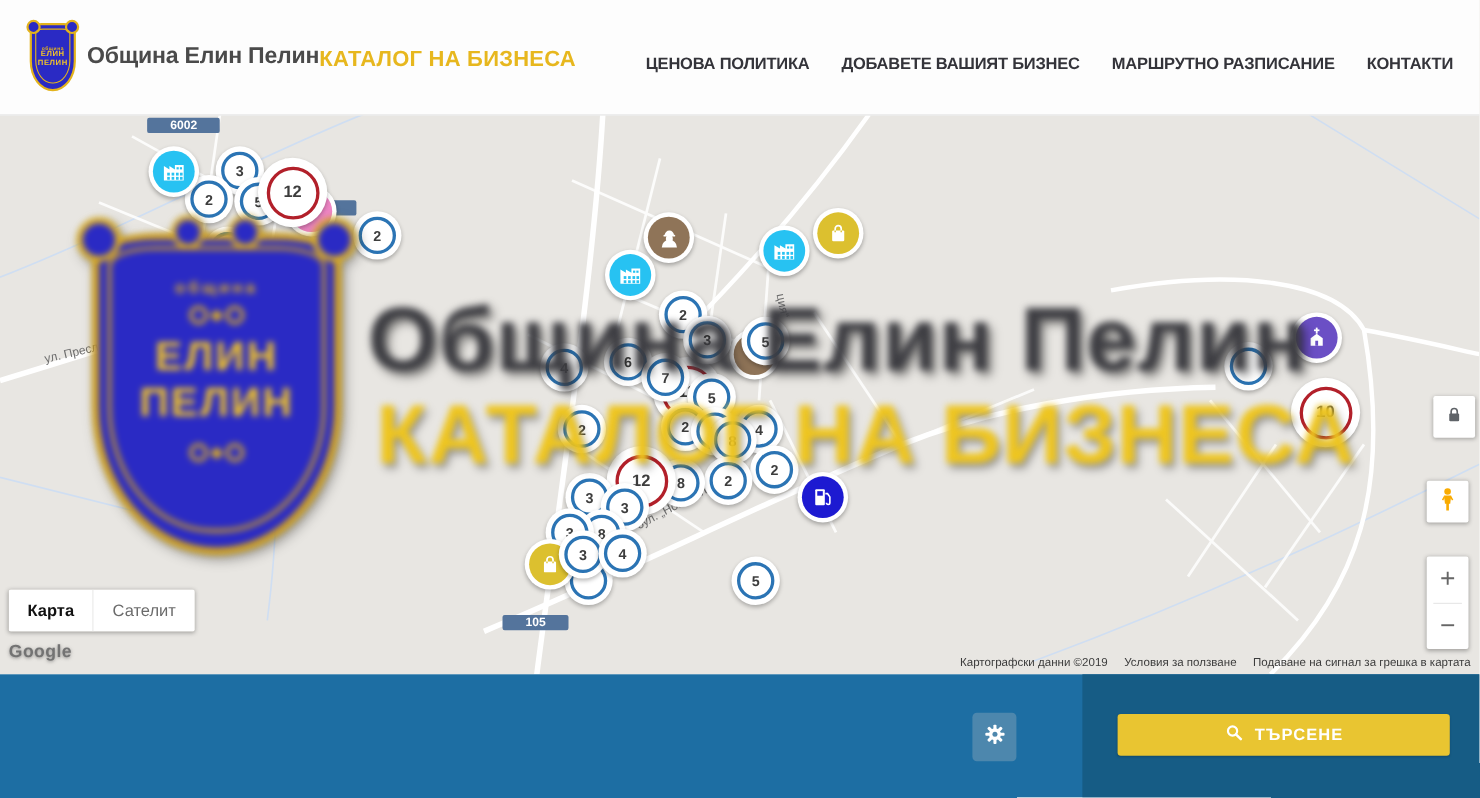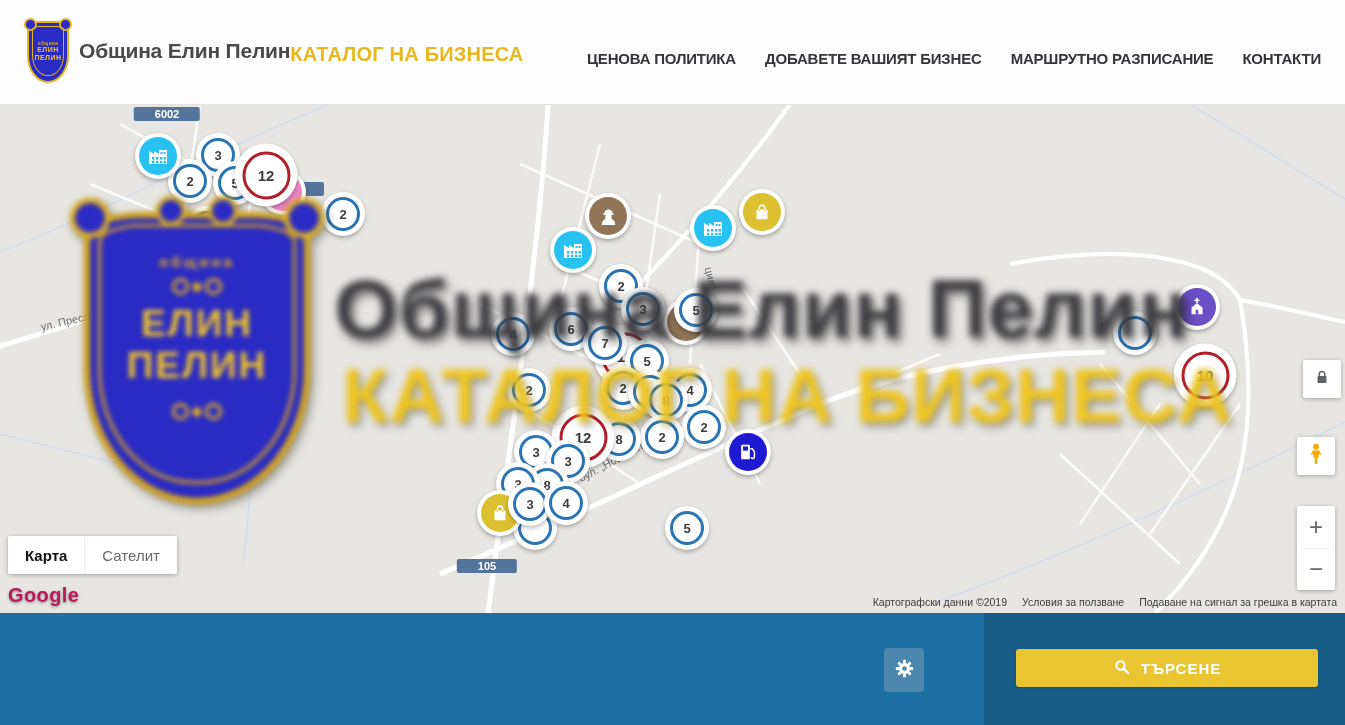--- a/index.html
+++ b/index.html
@@ -70,21 +70,21 @@
   .orn i{display:block;width:11px;height:11px;border:3px solid #e3b31c;border-radius:50%;}
   .orn b{display:block;width:8px;height:8px;background:#e3b31c;transform:rotate(45deg);}
   
   .gui{position:absolute;inset:0;z-index:5;pointer-events:none;}
   .gui > *{pointer-events:auto;}
   .mtype{position:absolute;left:8px;top:432px;display:flex;box-shadow:0 1px 4px rgba(0,0,0,.3);
          border-radius:2px;overflow:hidden;}
   .mt-btn{background:#fff;height:38px;display:flex;align-items:center;padding:0 17px;font-size:15px;cursor:pointer;}
   .mt-map{font-weight:bold;color:#111;}
   .mt-sat{color:#6b6b6b;border-left:1px solid #ececec;}
-  .google{position:absolute;left:8px;top:480px;color:#be185d;font-size:20px;font-weight:bold;
+  .google{position:absolute;left:8px;top:480px;color:#737373;font-size:16px;font-weight:bold;
           letter-spacing:.4px;text-shadow:0 1px 3px rgba(90,90,90,.65);cursor:pointer;}
   .attrib{position:absolute;right:8px;top:492px;display:flex;gap:15px;font-size:10.5px;color:#3c3c3c;}
   .attrib span{cursor:pointer;}
   .ctrl{position:absolute;background:#fff;border-radius:2px;box-shadow:0 1px 4px rgba(0,0,0,.3);
         display:flex;align-items:center;justify-content:center;cursor:pointer;}
   .lock-btn{left:1303px;top:256px;width:38px;height:38px;}
   .peg-btn{left:1297px;top:333px;width:38px;height:38px;}
   .zoom-ctl{left:1297px;top:402px;width:38px;height:84px;flex-direction:column;padding:0;}
   .z-btn{width:38px;height:41px;display:flex;align-items:center;justify-content:center;
          font-size:24px;color:#666;cursor:pointer;}

